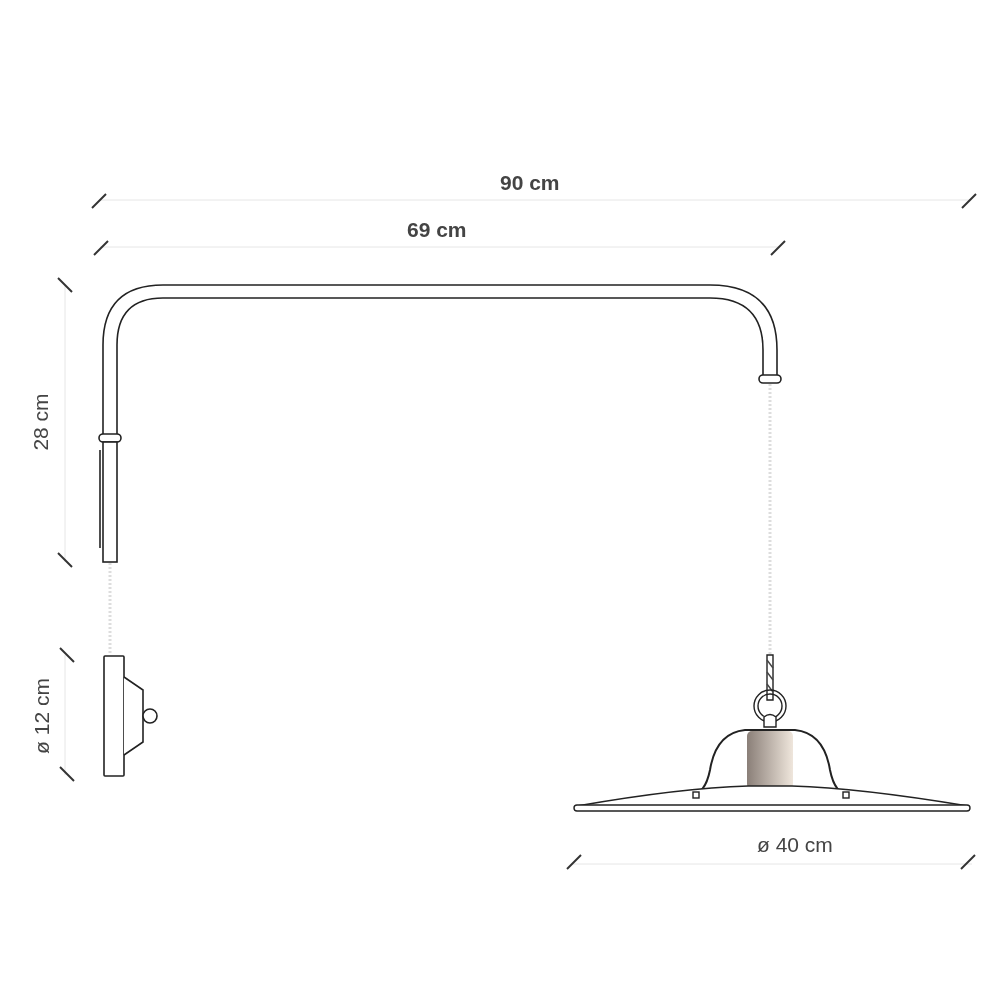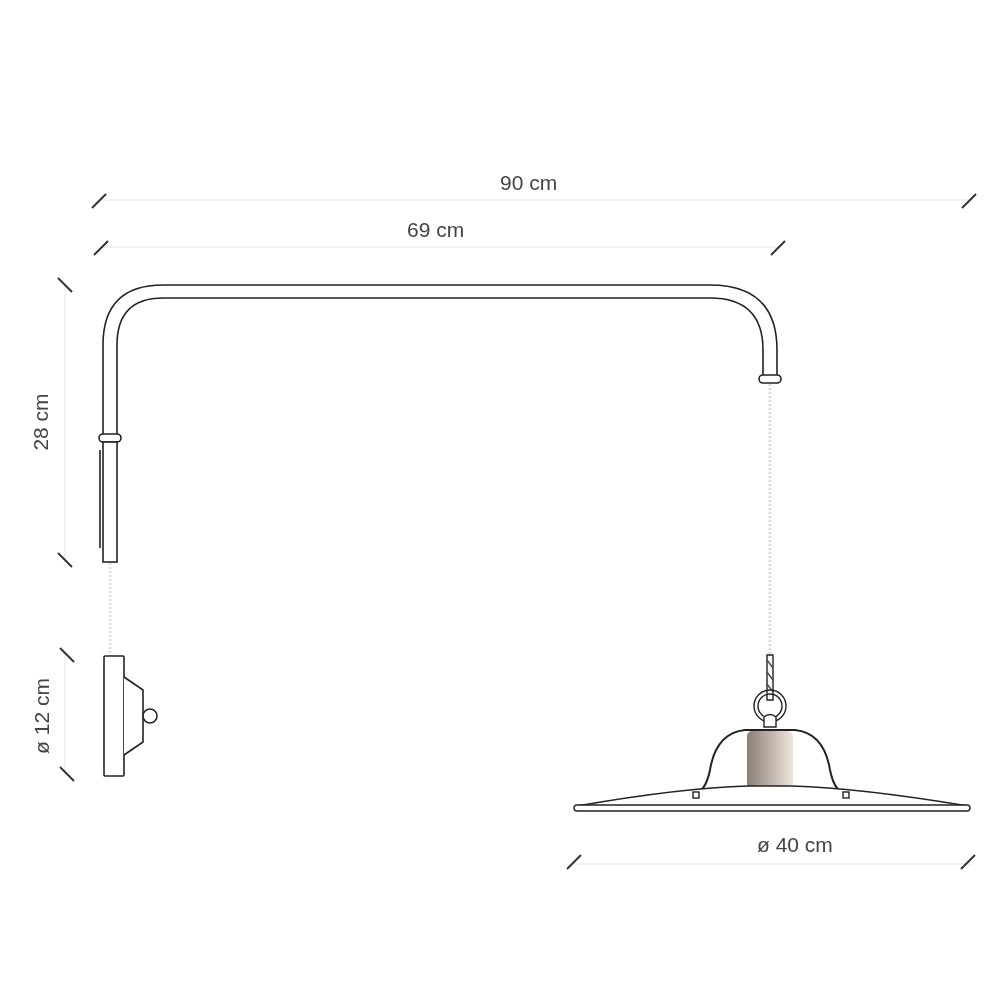--- a/index.html
+++ b/index.html
@@ -71,17 +71,17 @@
     <path d="M764 717 Q770 712 776 717 L776 727 L764 727 Z" fill="#fff"></path>
     <rect x="747" y="731" width="46" height="58" rx="5" fill="url(#sock)" stroke="none"></rect>
     <path d="M690 795 Q705 795 710 770 Q716 733 745 730 L795 730 Q824 733 830 770 Q835 795 850 795" fill="none" stroke-width="2"></path>
     <path d="M577 806 Q680 788 748 786 L792 786 Q860 788 968 806" fill="#fff"></path>
     <rect x="574" y="805" width="396" height="6" rx="3" fill="#fff"></rect>
     <rect x="693" y="792" width="6" height="6" fill="#fff"></rect>
     <rect x="843" y="792" width="6" height="6" fill="#fff"></rect>
   </g>
 </svg>
 
-<div class="dim-label" style="left:500px; top:171px;">90 cm</div>
-<div class="dim-label" style="left:407px; top:218px;">69 cm</div>
+<div class="dim-label" style="left:500px; top:171px;font-weight:bold;">90 cm</div>
+<div class="dim-label" style="left:407px; top:218px;font-weight:bold;">69 cm</div>
 <div class="dim-label vert" style="left:12px; top:410px;">28 cm</div>
 <div class="dim-label vert" style="left:4px; top:704px;">ø 12 cm</div>
 <div class="dim-label" style="left:728px; top:833px;margin-left:29px;">ø 40 cm</div>
 
 </body></html>

